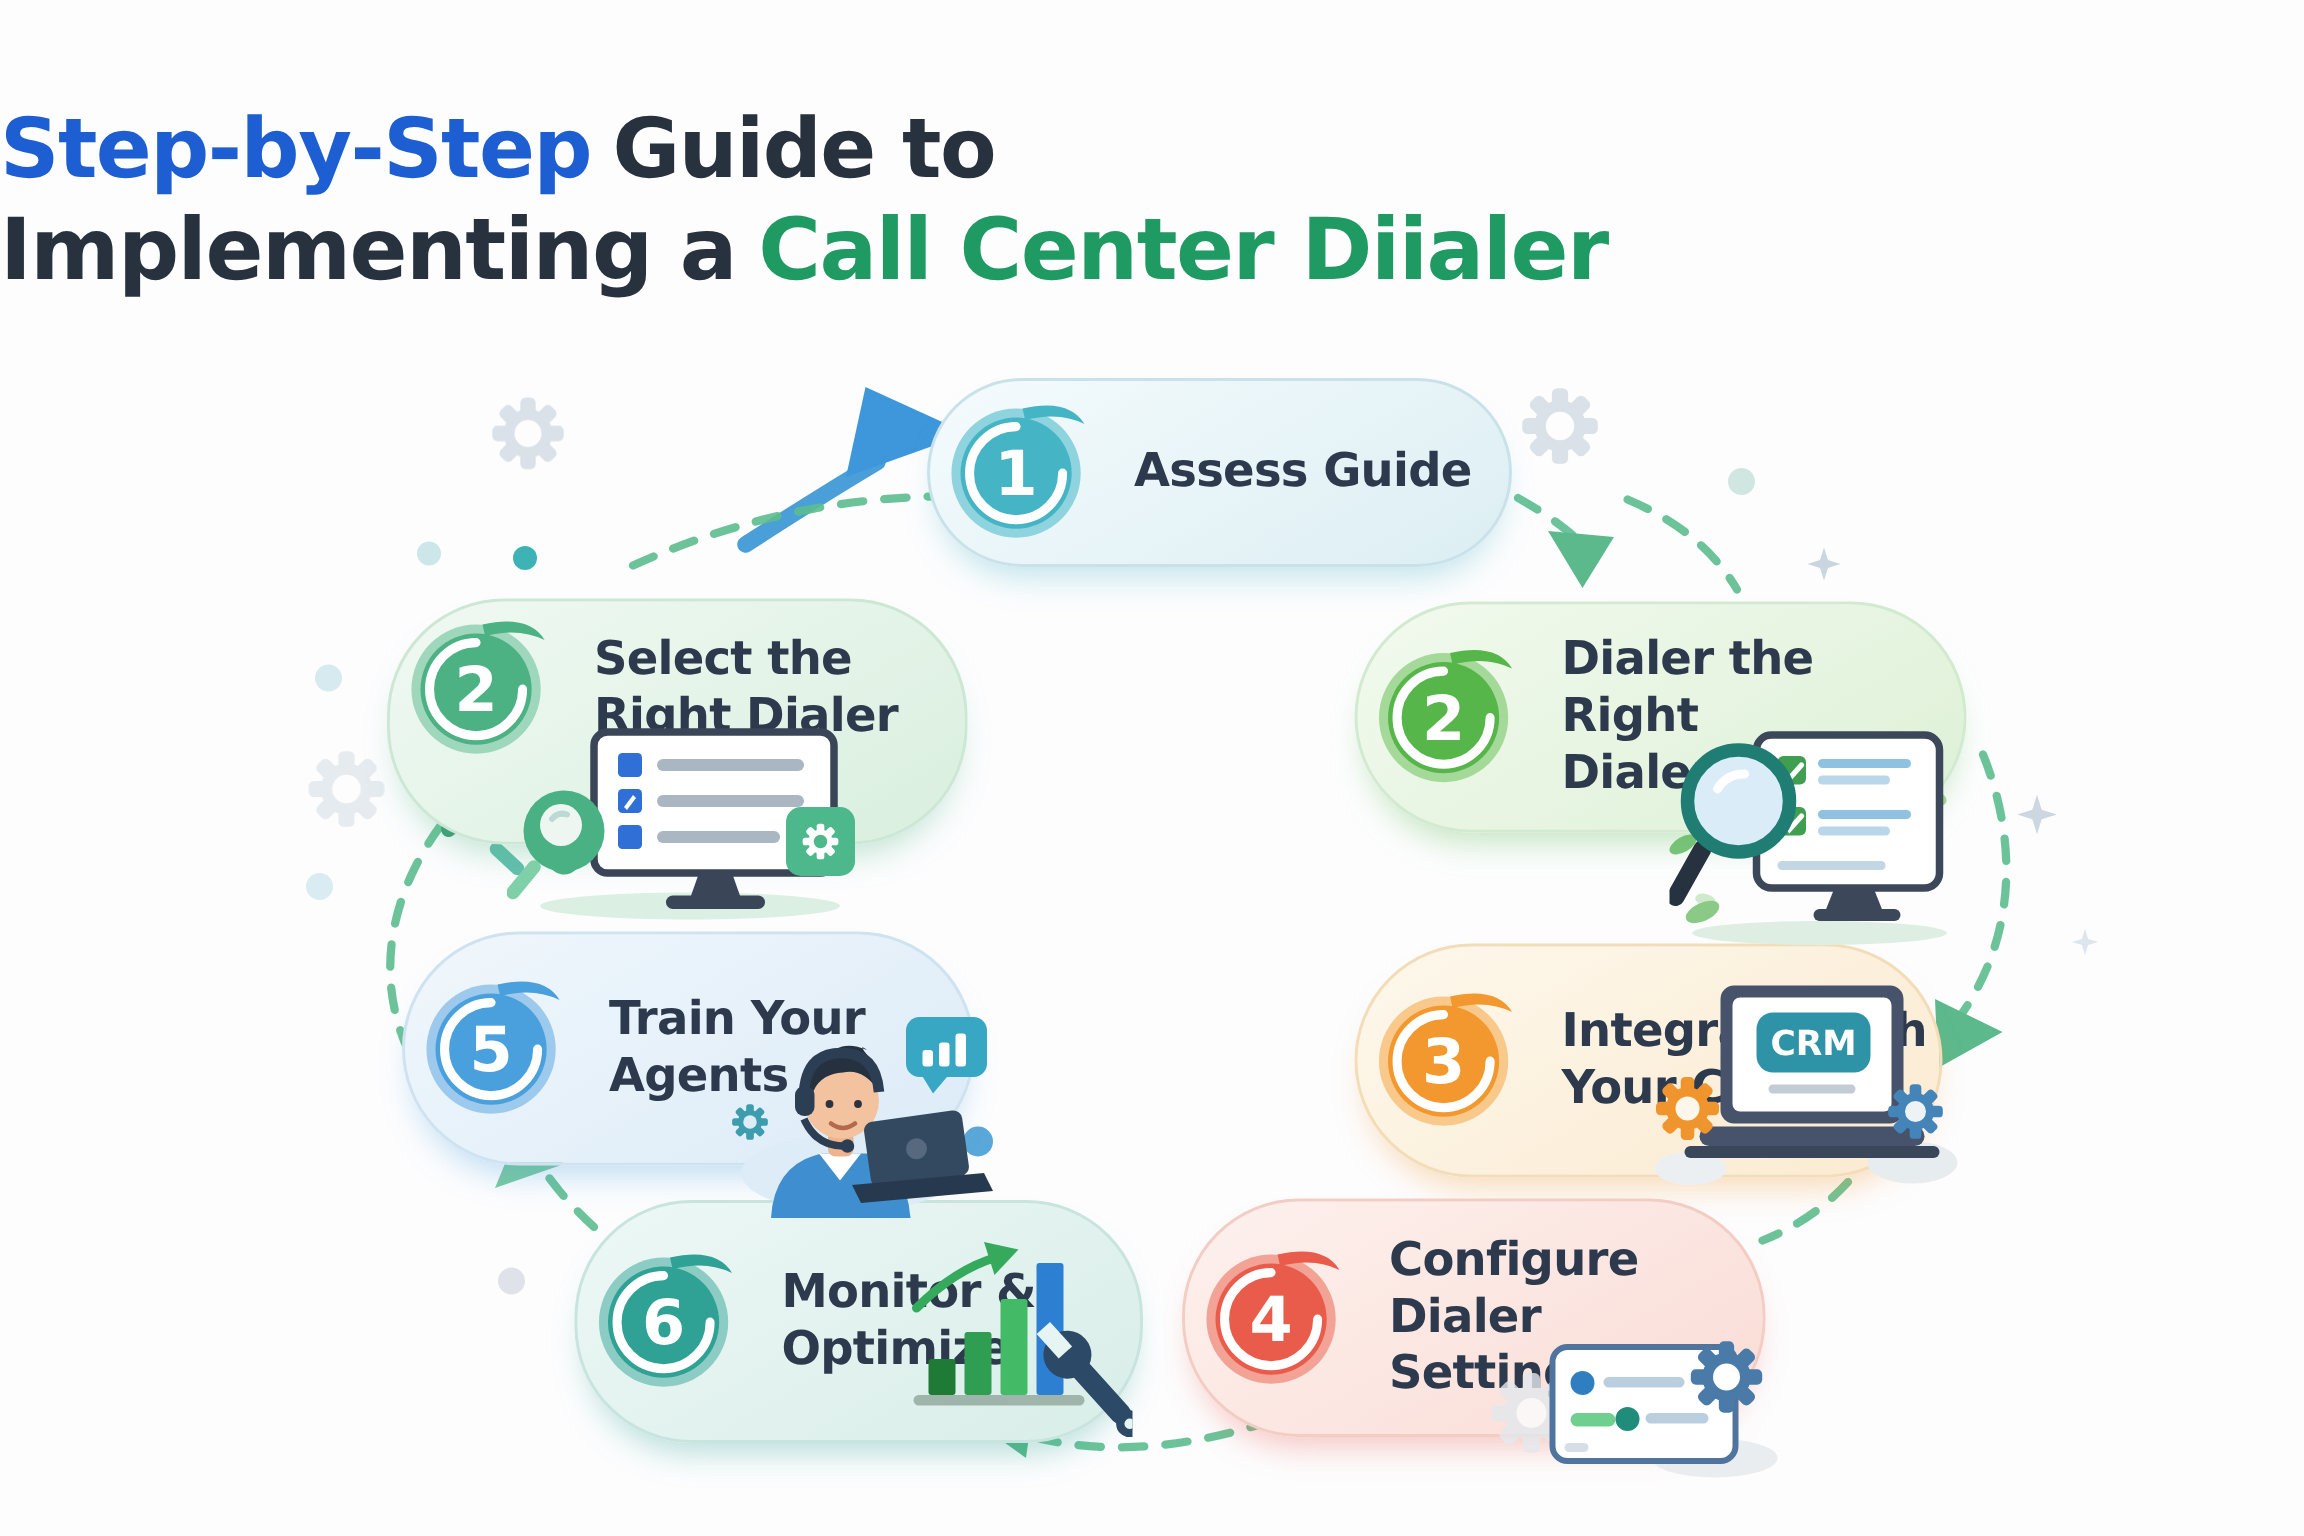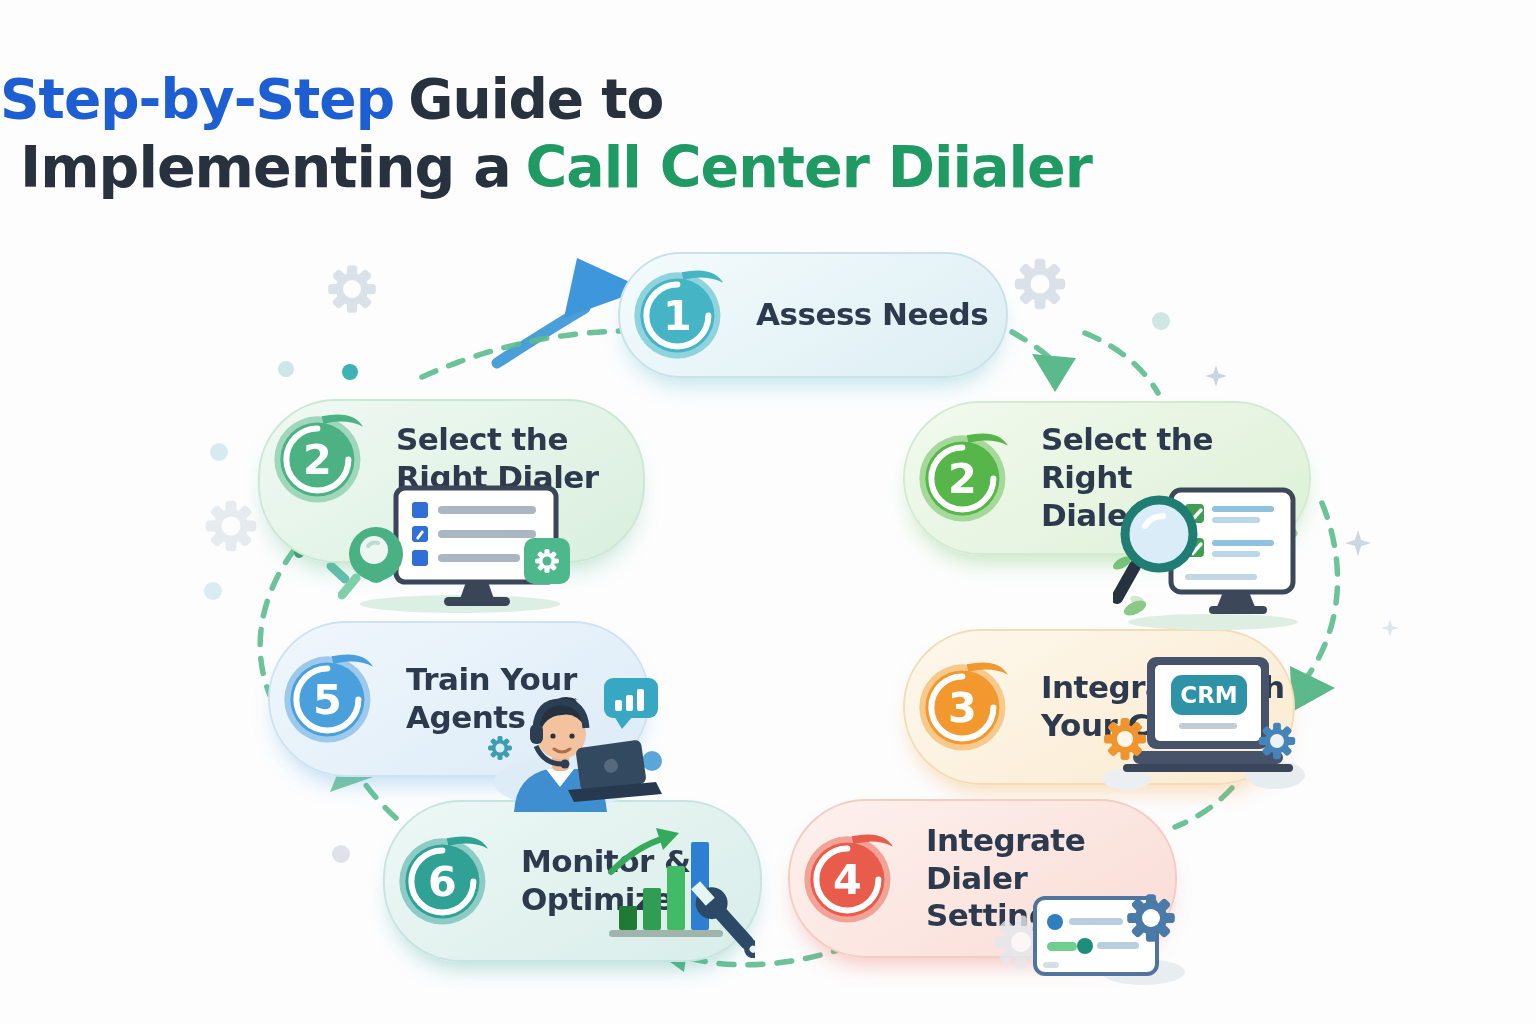--- a/index.html
+++ b/index.html
@@ -7,21 +7,21 @@
     position:relative;width:1536px;height:1024px;overflow:hidden;
     background:#fdfdfe;
     font-family:"DejaVu Sans","Liberation Sans",sans-serif;
   }
   
   .title{position:absolute;top:66px;left:0;width:100%;text-align:left;line-height:1.22;
          font-weight:bold;letter-spacing:-1px;}
   .title .l1{font-size:55px;}
   .title .l2{font-size:57px;}
   .t-blue{color:#1d5ed2;}
-  .t-dark{color:#28323f;margin-left:20px;}
+  .t-dark{color:#28323f;}
   .t-green{color:#1f9a62;}
   .tsep{margin-left:0.26em;}
   
   .pill{position:absolute;display:flex;align-items:center;border-radius:78px;
         border:2px solid transparent;z-index:2;}
   .pill .label{margin-left:14px;font-size:31px;font-weight:bold;color:#2d3a4d;
                line-height:1.22;letter-spacing:-0.5px;}
   .pill .label span{display:block;}
   .badge{margin-left:10px;flex:0 0 auto;}
   .badge text{font-family:"DejaVu Sans","Liberation Sans",sans-serif;font-weight:bold;}
@@ -154,21 +154,21 @@
 
   <div class="pill p1">
     <svg class="badge" width="112" height="100" viewBox="0 0 130 115">
       <circle cx="55" cy="58" r="50" fill="#8ed3dd"></circle>
       <path d="M60 8 Q96 0 108 20 Q88 10 62 17 Z" fill="#45b5c6"></path>
       <circle cx="55" cy="58" r="43" fill="#45b5c6"></circle>
       <path d="M55 22 A36 36 0 1 0 91 58" fill="none" stroke="#fff" stroke-width="7" stroke-linecap="round"></path>
       <text x="55" y="75" font-size="48" fill="#fff" text-anchor="middle">1</text>
     </svg>
     <div class="label">
-      <span>Assess Needs</span>
+      <span>Assess Guide</span>
     </div>
   </div>
 
   <div class="pill p2l">
     <div class="inner">
       <svg class="badge" width="112" height="100" viewBox="0 0 130 115">
         <circle cx="55" cy="58" r="50" fill="#9ed7bb"></circle>
         <path d="M60 8 Q96 0 108 20 Q88 10 62 17 Z" fill="#4cb183"></path>
         <circle cx="55" cy="58" r="43" fill="#4cb183"></circle>
         <path d="M55 22 A36 36 0 1 0 91 58" fill="none" stroke="#fff" stroke-width="7" stroke-linecap="round"></path>
@@ -183,21 +183,21 @@
 
   <div class="pill p2r">
     <svg class="badge" width="112" height="100" viewBox="0 0 130 115">
       <circle cx="55" cy="58" r="50" fill="#a5d99a"></circle>
       <path d="M60 8 Q96 0 108 20 Q88 10 62 17 Z" fill="#57b649"></path>
       <circle cx="55" cy="58" r="43" fill="#57b649"></circle>
       <path d="M55 22 A36 36 0 1 0 91 58" fill="none" stroke="#fff" stroke-width="7" stroke-linecap="round"></path>
       <text x="55" y="75" font-size="48" fill="#fff" text-anchor="middle">2</text>
     </svg>
     <div class="label">
-      <span>Select the Right</span>
+      <span>Dialer the Right</span>
       <span>Dialer</span>
     </div>
   </div>
 
   <div class="pill p3">
     <svg class="badge" width="112" height="100" viewBox="0 0 130 115">
       <circle cx="55" cy="58" r="50" fill="#f8c98a"></circle>
       <path d="M60 8 Q96 0 108 20 Q88 10 62 17 Z" fill="#f2982f"></path>
       <circle cx="55" cy="58" r="43" fill="#f2982f"></circle>
       <path d="M55 22 A36 36 0 1 0 91 58" fill="none" stroke="#fff" stroke-width="7" stroke-linecap="round"></path>
@@ -211,21 +211,21 @@
 
   <div class="pill p4">
     <svg class="badge" width="112" height="100" viewBox="0 0 130 115">
       <circle cx="55" cy="58" r="50" fill="#f2a396"></circle>
       <path d="M60 8 Q96 0 108 20 Q88 10 62 17 Z" fill="#e95c4c"></path>
       <circle cx="55" cy="58" r="43" fill="#e95c4c"></circle>
       <path d="M55 22 A36 36 0 1 0 91 58" fill="none" stroke="#fff" stroke-width="7" stroke-linecap="round"></path>
       <text x="55" y="75" font-size="48" fill="#fff" text-anchor="middle">4</text>
     </svg>
     <div class="label">
-      <span>Integrate</span>
+      <span>Configure</span>
       <span>Dialer Settings</span>
     </div>
   </div>
 
   <div class="pill p5">
     <svg class="badge" width="112" height="100" viewBox="0 0 130 115">
       <circle cx="55" cy="58" r="50" fill="#9cc9ec"></circle>
       <path d="M60 8 Q96 0 108 20 Q88 10 62 17 Z" fill="#49a0dd"></path>
       <circle cx="55" cy="58" r="43" fill="#49a0dd"></circle>
       <path d="M55 22 A36 36 0 1 0 91 58" fill="none" stroke="#fff" stroke-width="7" stroke-linecap="round"></path>

